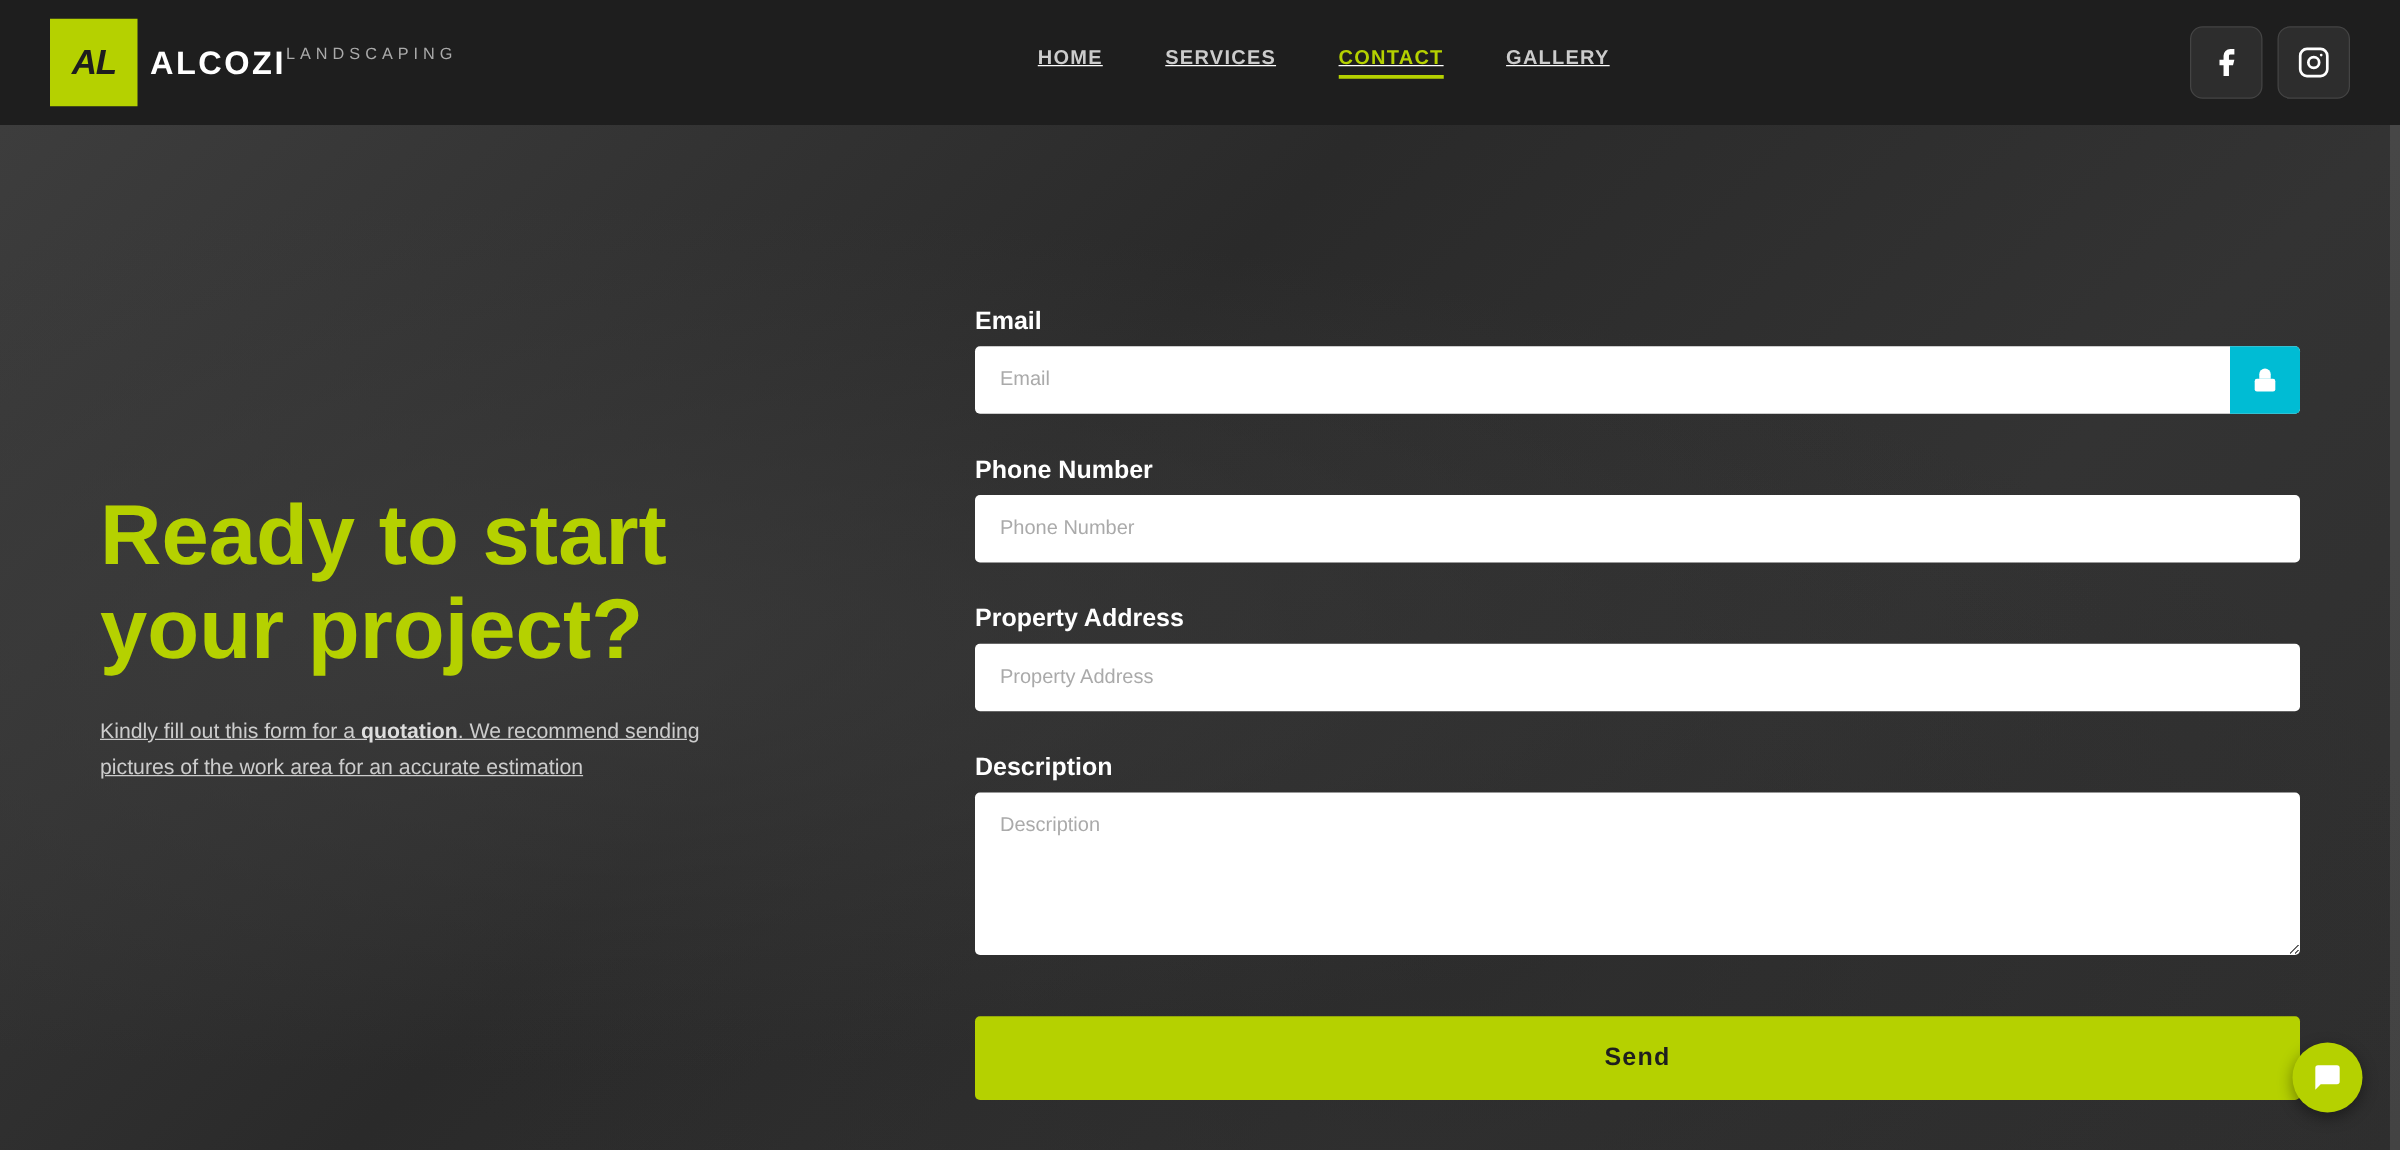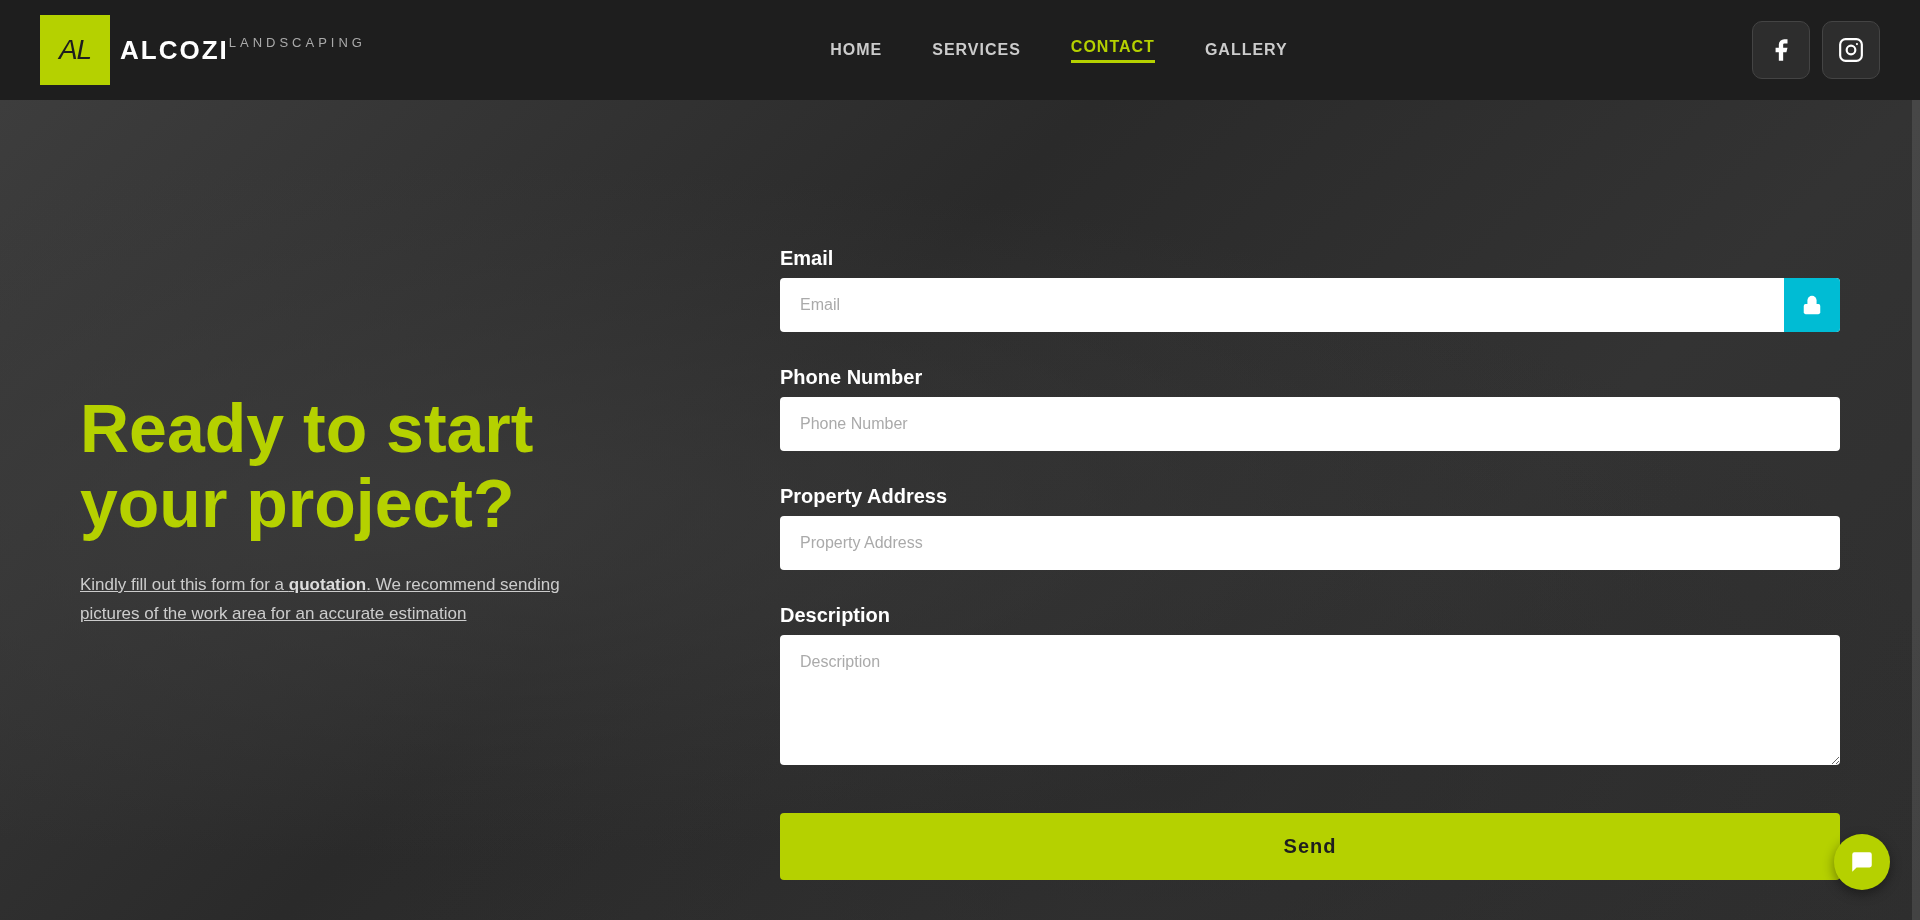--- a/index.html
+++ b/index.html
@@ -30,21 +30,21 @@
       gap: 10px;
     }
 
     .logo-icon {
       background-color: #b5d100;
       width: 70px;
       height: 70px;
       display: flex;
       align-items: center;
       justify-content: center;
-      font-weight: 400;
+      font-weight: 700;
       font-size: 28px;
       color: #1e1e1e;
       letter-spacing: -1px;
       font-style: italic;
     }
 
     .logo-text {
       display: flex;
       flex-direction: row;
       line-height: 1.1;
@@ -58,22 +58,23 @@
     }
 
     .logo-sub {
       font-size: 13px;
       color: #aaa;
       letter-spacing: 4px;
     }
 
     nav {
       display: flex;
-      align-items: center;
+      align-items: flex-start;
       gap: 50px;
+      text-decoration: underline;
     }
 
     nav a {
       text-decoration: none;
       color: #ccc;
       font-size: 16px;
       font-weight: 600;
       letter-spacing: 1px;
     }
 

